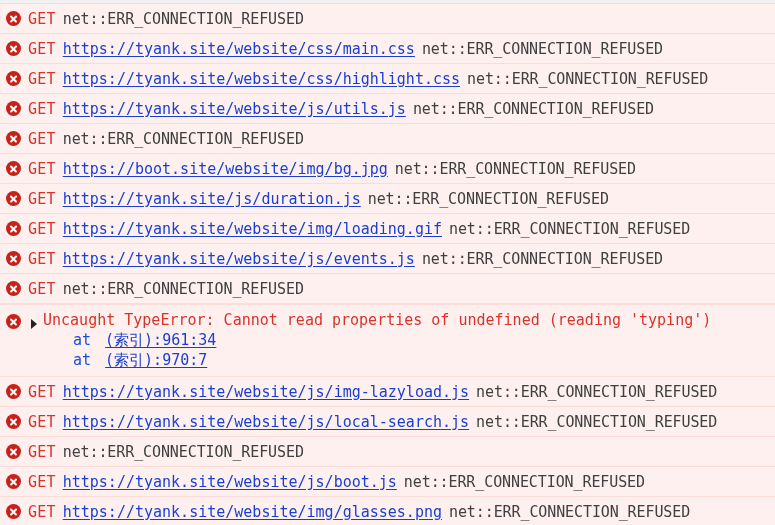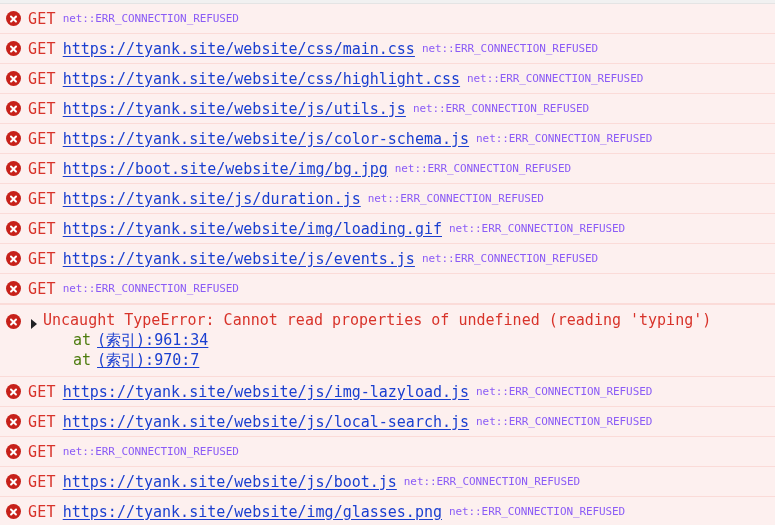--- a/index.html
+++ b/index.html
@@ -80,22 +80,22 @@
   .url {
     color: #1a3fd0;
     font-size: 15px;
     text-decoration: underline;
     text-underline-offset: 2px;
     cursor: pointer;
     margin-right: 7px;
   }
 
   .neterr {
-    color: #8b5cf6;
-    font-size: 11px;
+    color: #404040;
+    font-size: 15px;
     letter-spacing: -0.1px;
   }
 
   
   .exc-row {
     background: #fdf0ef;
     border-bottom: 1px solid #fbdbd8;
     border-top: 1px solid #fbdbd8;
     padding: 5px 0 6px 6px;
     display: flex;
@@ -131,22 +131,22 @@
     white-space: nowrap;
   }
 
   .stack-line {
     font-size: 15px;
     line-height: 20px;
     padding-left: 30px;
     white-space: nowrap;
   }
   .stack-at {
-    color: #4d7c0f;
-    margin-right: 6px;
+    color: #1d4ed8;
+    margin-right: 14px;
   }
   .stack-link {
     color: #1a3fd0;
     text-decoration: underline;
     text-underline-offset: 2px;
     cursor: pointer;
   }
 
   
   .watermark {
@@ -189,21 +189,20 @@
       </div>
       <div class="err-row">
         <span class="err-icon"></span>
         <span class="method">GET</span>
         <a class="url">https://tyank.site/website/js/utils.js</a>
         <span class="neterr">net::ERR_CONNECTION_REFUSED</span>
       </div>
       <div class="err-row">
         <span class="err-icon"></span>
         <span class="method">GET</span>
-        <a class="url">https://tyank.site/website/js/color-schema.js</a>
         <span class="neterr">net::ERR_CONNECTION_REFUSED</span>
       </div>
       <div class="err-row">
         <span class="err-icon"></span>
         <span class="method">GET</span>
         <a class="url">https://boot.site/website/img/bg.jpg</a>
         <span class="neterr">net::ERR_CONNECTION_REFUSED</span>
       </div>
       <div class="err-row">
         <span class="err-icon"></span>

